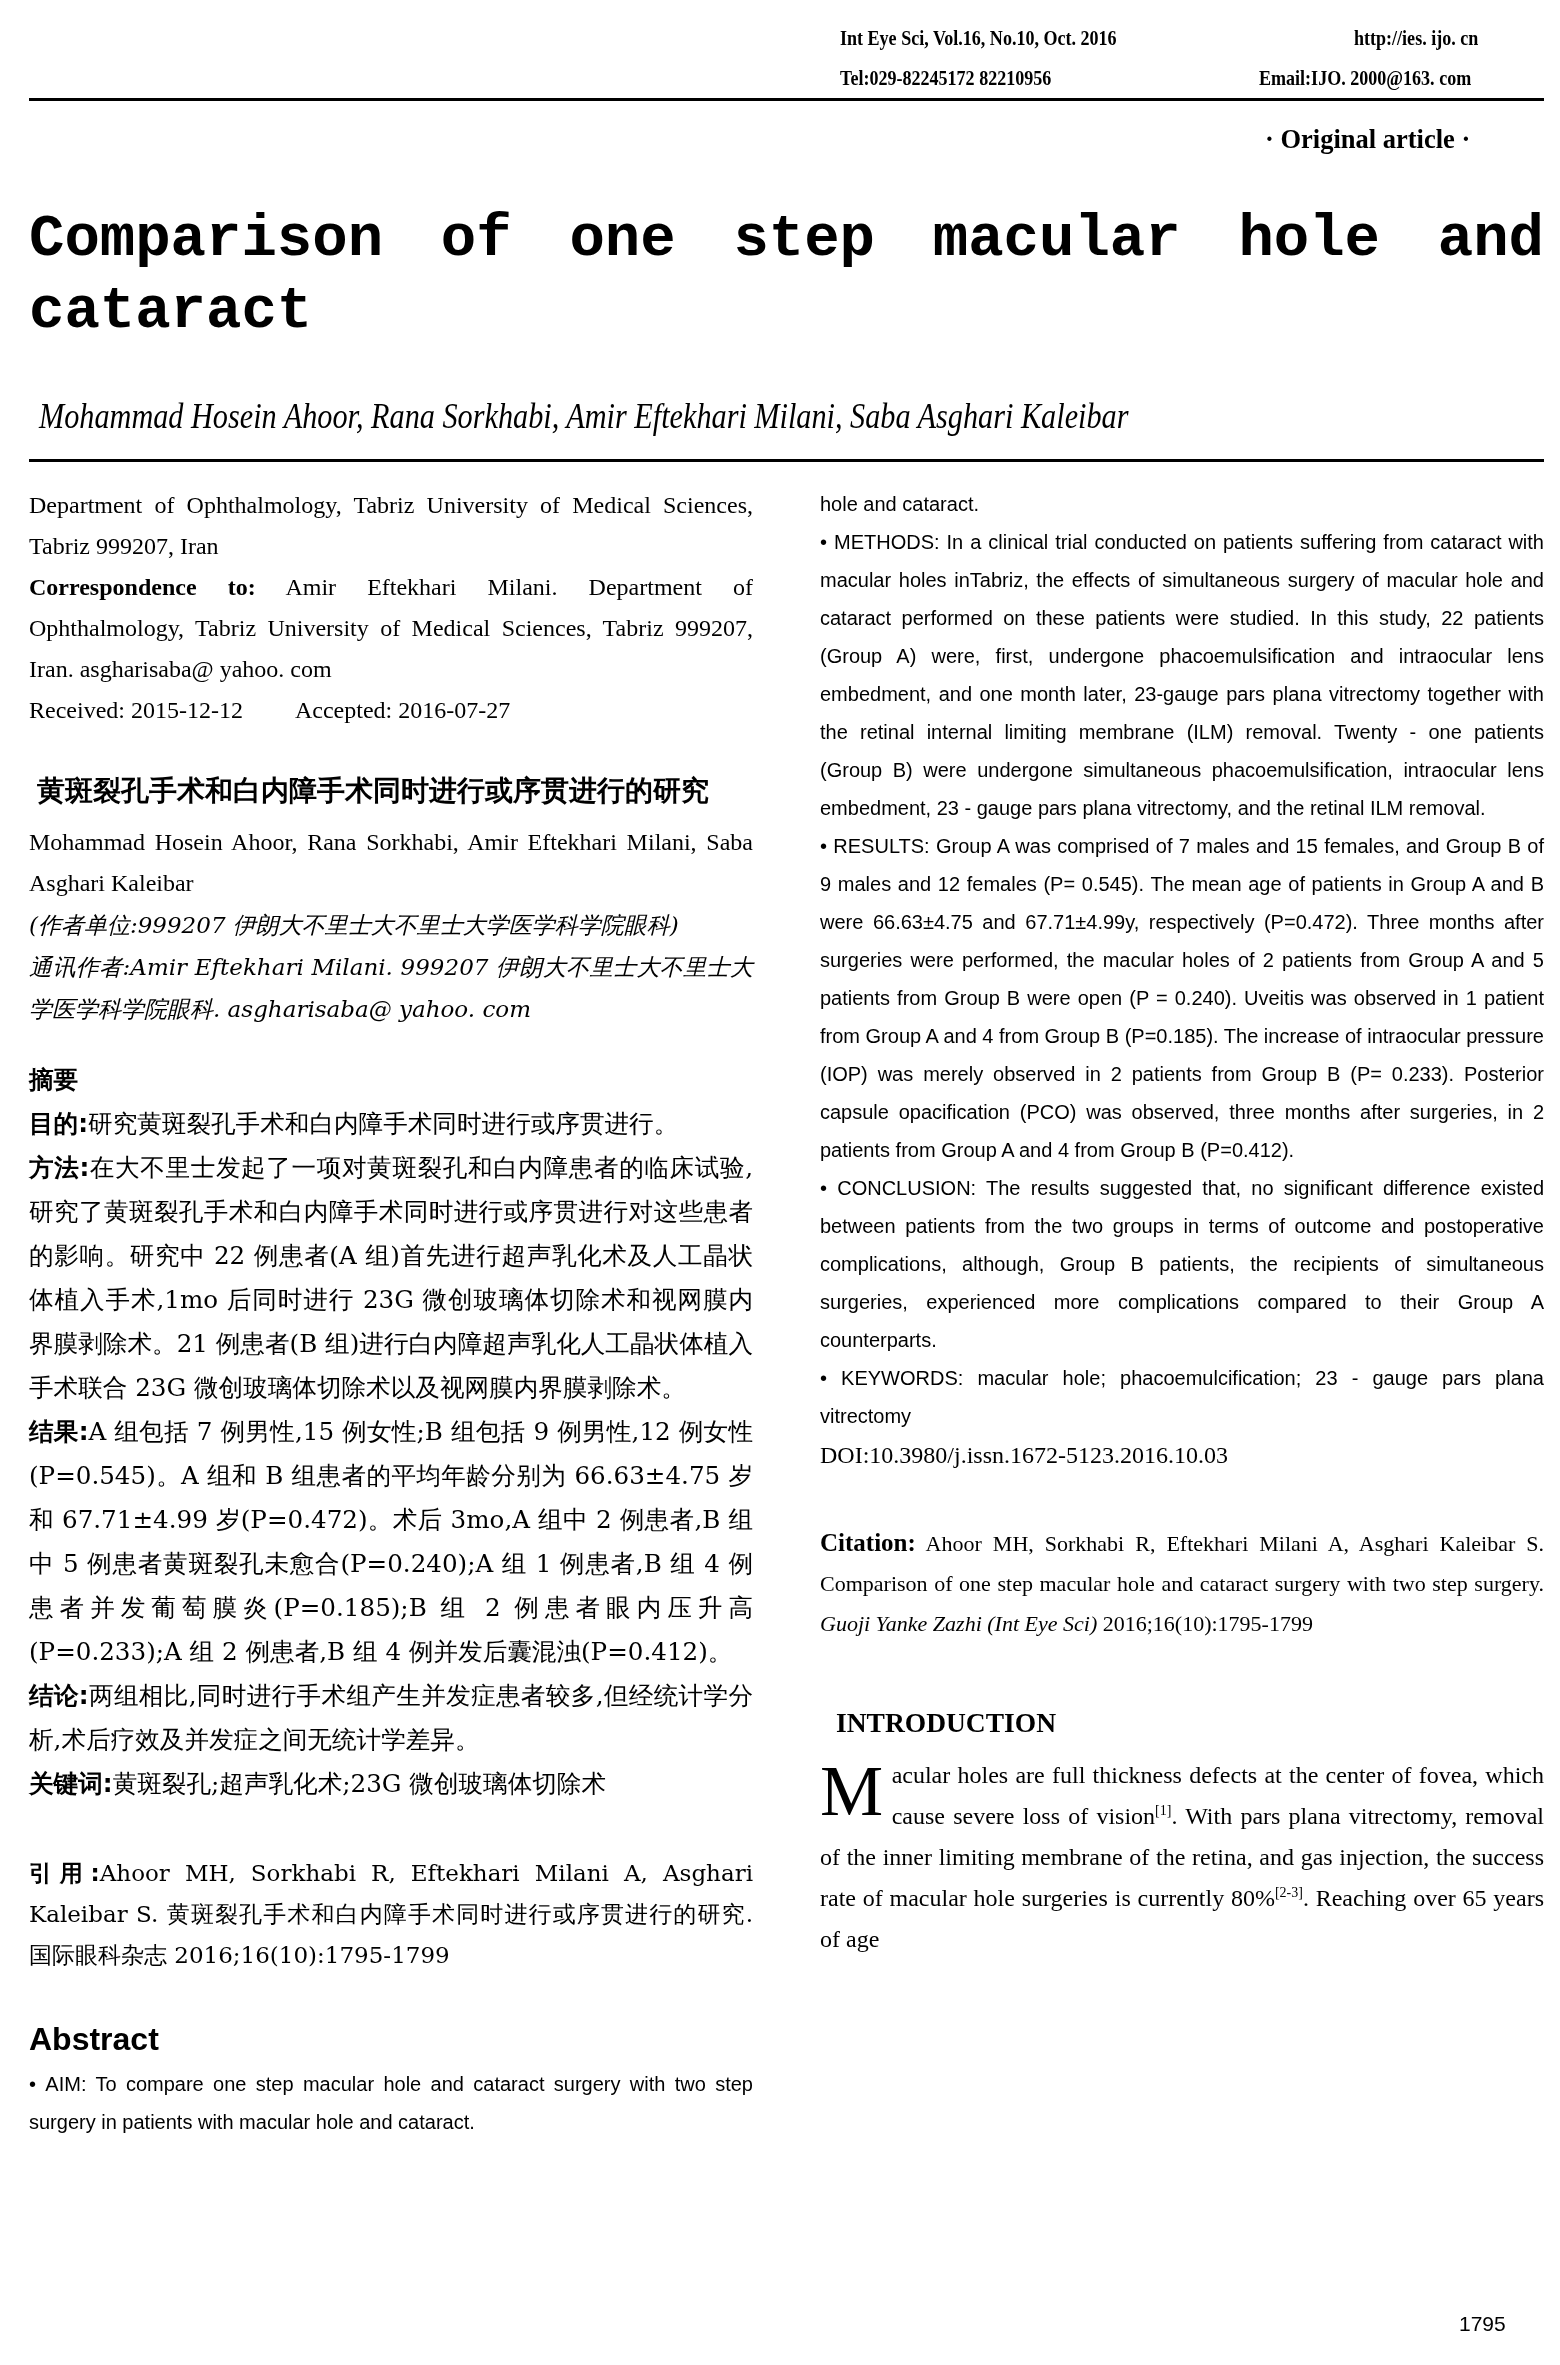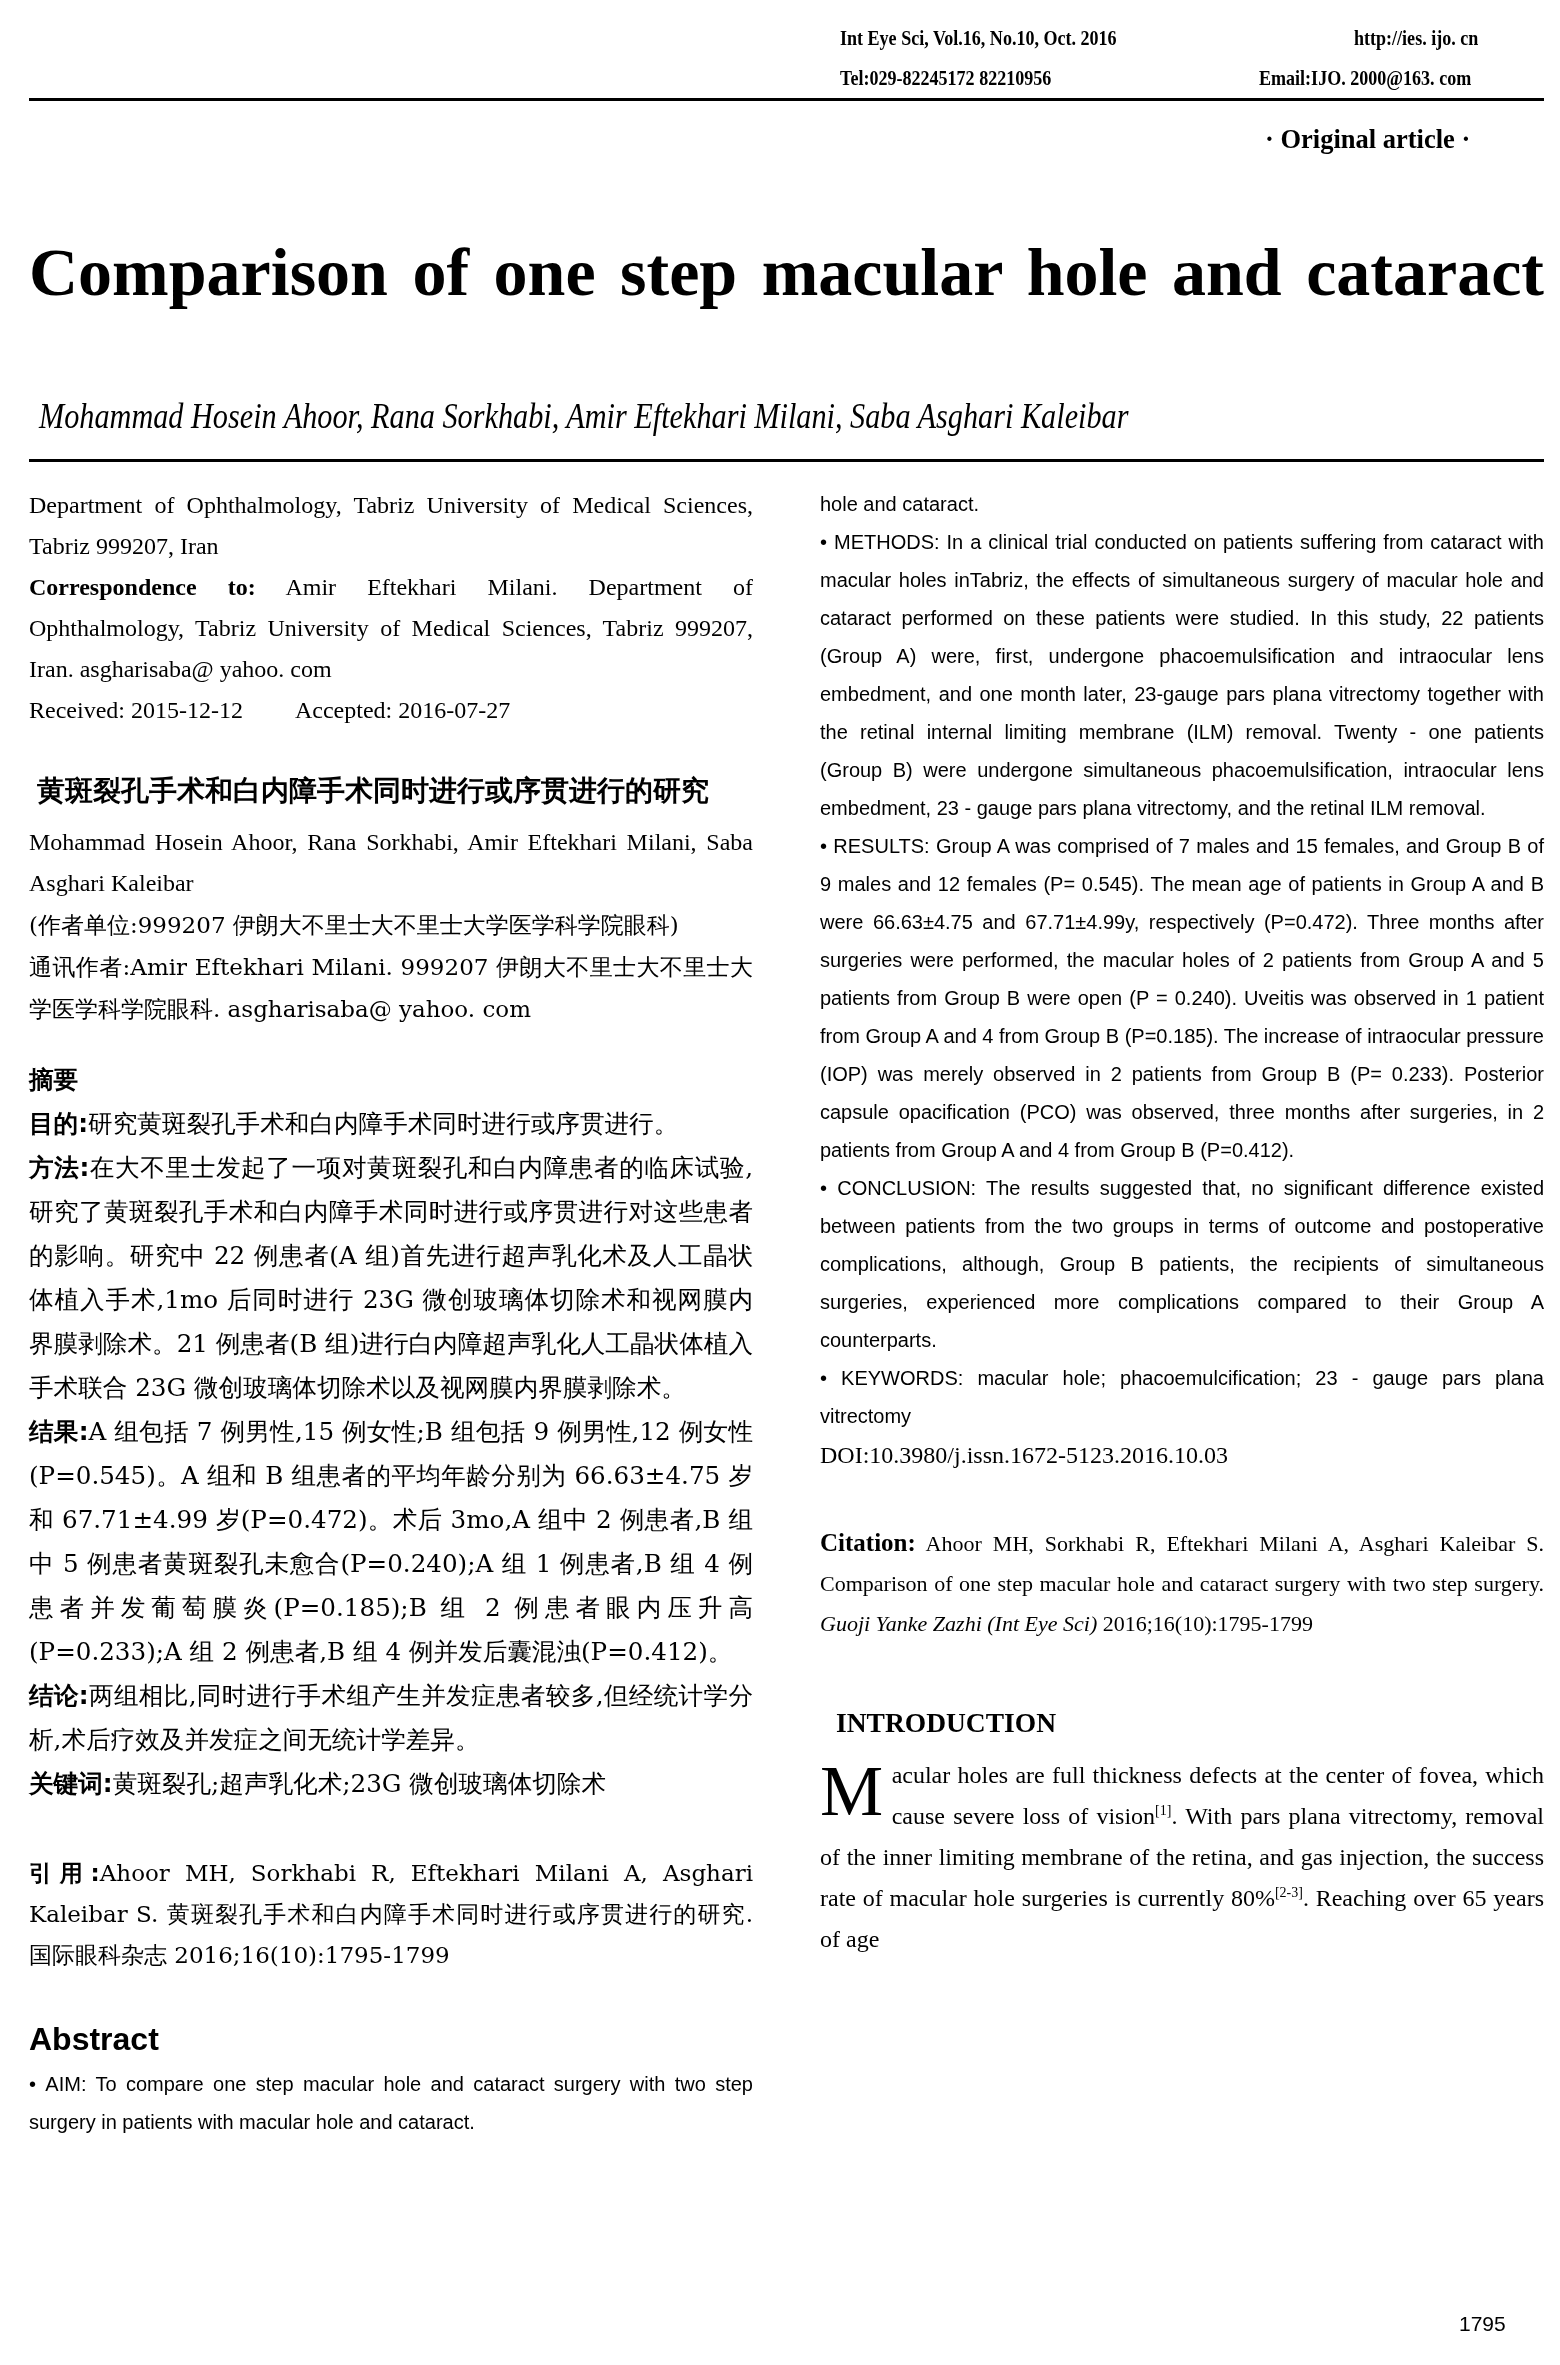--- a/index.html
+++ b/index.html
@@ -1,21 +1,21 @@
 <!DOCTYPE html>
 <html style="font-size:7.6px"><head>
 <meta charset="utf-8">
 <style>
   html, body { margin: 0; padding: 0; background: #ffffff; }
   body { width: 1560px; height: 2366px; position: relative; overflow: hidden; color: #000; font-family: "Liberation Serif", serif; }
   .abs { position: absolute; }
   .hdr-line { font-family: "Liberation Serif", serif; font-weight: bold; font-size: 22px; white-space: nowrap; transform: scaleX(0.82); transform-origin: left top; }
   .rule { position: absolute; left: 29px; width: 1515px; background: #000; }
   .orig { font-family: "Liberation Serif", serif; font-weight: bold; font-size: 26.5px; white-space: nowrap; }
-  .title { font-family: Liberation Serif, serif; font-weight: bold; font-size: 68px; line-height: 72px; width: 1515px; margin-top: 32px; }
+  .title { font-family: Liberation Mono, monospace; font-weight: bold; font-size: 59px; line-height: 72px; width: 1515px; }
   .title .l1 { display: block; text-align: justify; text-align-last: justify; }
   .authors { font-family: "Liberation Serif", serif; font-style: italic; font-size: 36px; white-space: nowrap; transform: scaleX(0.84); transform-origin: left top; }
   .col-left { left: 29px; width: 724px; }
   .col-right { left: 820px; width: 724px; }
   .ser { font-family: "Liberation Serif", serif; font-size: 24px; line-height: 41px; text-align: justify; }
   .ser p { margin: 0; }
   .zh-title { font-family: "DejaVu Sans", sans-serif; font-size: 28px; line-height: 47px; font-weight: bold; margin: 8px; }
   .zh-body { font-family: "DejaVu Serif", serif; font-size: 24.6px; line-height: 44px; text-align: justify; }
   .zh-body p { margin: 0; }
   .zh-label { font-family: "DejaVu Sans", sans-serif; font-weight: bold; }
@@ -54,21 +54,21 @@
     <p>Department of Ophthalmology, Tabriz University of Medical Sciences, Tabriz 999207, Iran</p>
     <p><span class="b">Correspondence to:</span><span> Amir Eftekhari Milani. Department of Ophthalmology, Tabriz University of Medical Sciences, Tabriz 999207, Iran. asgharisaba@ yahoo. com</span></p>
     <p><span>Received: 2015-12-12</span><span style="display:inline-block;width:52px"></span><span>Accepted: 2016-07-27</span></p>
   </div>
 
   <div style="height:28px"></div>
   <p class="zh-title">黄斑裂孔手术和白内障手术同时进行或序贯进行的研究</p>
   <div class="ser">
     <p>Mohammad Hosein Ahoor, Rana Sorkhabi, Amir Eftekhari Milani, Saba Asghari Kaleibar</p>
   </div>
-  <div class="zh-body" style="font-size:23px; line-height:42px;">
+  <div class="zh-body" style="font-size:23px; line-height:42px;font-style:italic;">
     <p>(作者单位:999207 伊朗大不里士大不里士大学医学科学院眼科)</p>
     <p>通讯作者:Amir Eftekhari Milani. 999207 伊朗大不里士大不里士大学医学科学院眼科. asgharisaba@ yahoo. com</p>
   </div>
 
   <div style="height:28px"></div>
   <div class="zh-body">
     <p class="zh-label">摘要</p>
     <p><span class="zh-label">目的:</span><span>研究黄斑裂孔手术和白内障手术同时进行或序贯进行。</span></p>
     <p><span class="zh-label">方法:</span><span>在大不里士发起了一项对黄斑裂孔和白内障患者的临床试验,研究了黄斑裂孔手术和白内障手术同时进行或序贯进行对这些患者的影响。研究中 22 例患者(A 组)首先进行超声乳化术及人工晶状体植入手术,1mo 后同时进行 23G 微创玻璃体切除术和视网膜内界膜剥除术。21 例患者(B 组)进行白内障超声乳化人工晶状体植入手术联合 23G 微创玻璃体切除术以及视网膜内界膜剥除术。</span></p>
     <p><span class="zh-label">结果:</span><span>A 组包括 7 例男性,15 例女性;B 组包括 9 例男性,12 例女性(P=0.545)。A 组和 B 组患者的平均年龄分别为 66.63±4.75 岁和 67.71±4.99 岁(P=0.472)。术后 3mo,A 组中 2 例患者,B 组中 5 例患者黄斑裂孔未愈合(P=0.240);A 组 1 例患者,B 组 4 例患者并发葡萄膜炎(P=0.185);B 组 2 例患者眼内压升高(P=0.233);A 组 2 例患者,B 组 4 例并发后囊混浊(P=0.412)。</span></p>

